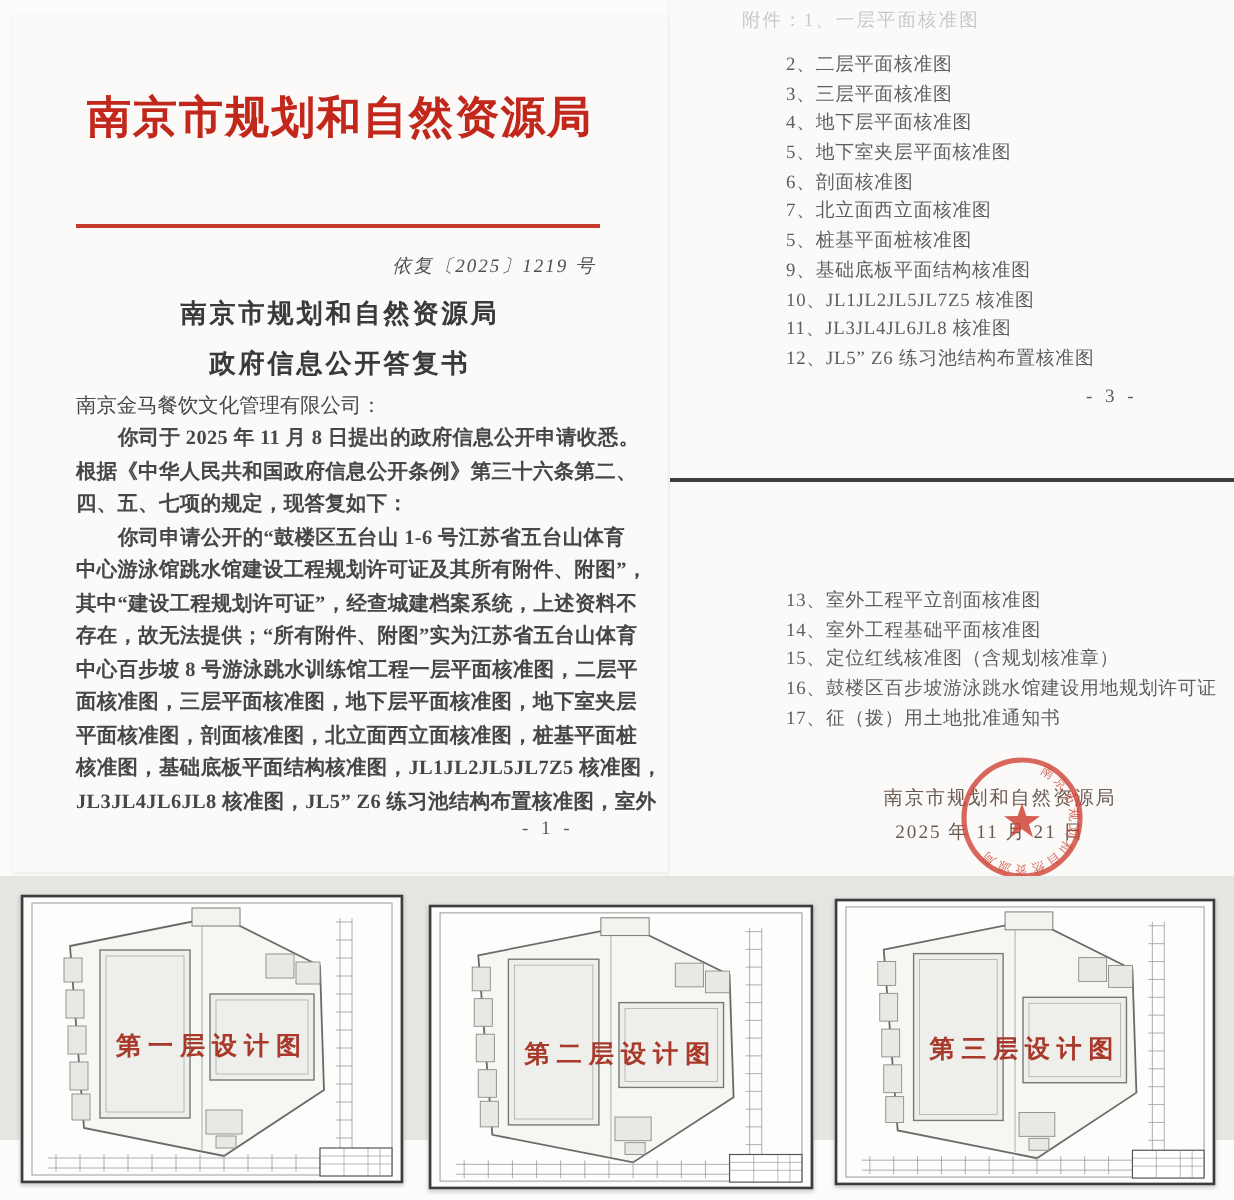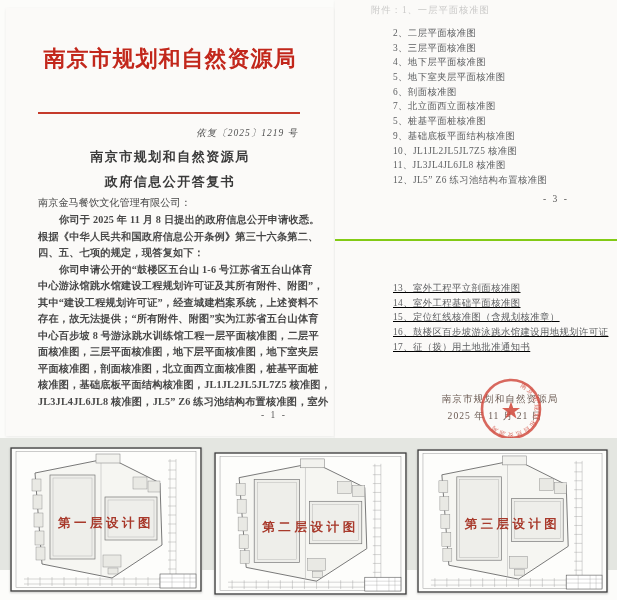--- a/index.html
+++ b/index.html
@@ -3,21 +3,21 @@
 <meta charset="utf-8">
 <style>
   html,body{margin:0;padding:0;}
   body{width:617px;height:600px;background:#fcfcfa;overflow:hidden;
        font-family:"Liberation Serif","DejaVu Serif",serif;}
   .canvas{position:relative;width:617px;height:600px;}
 
   
   .page{position:absolute;background:#fbfaf8;box-shadow:0 1px 3px rgba(0,0,0,.07);}
   .page1{left:6px;top:8px;width:328px;height:428px;}
-  .page3{left:335px;top:0;width:282px;height:239px;border-bottom:2px solid #84cc16;}
+  .page3{left:335px;top:0;width:282px;height:239px;border-bottom:2px solid #404040;}
   .page4{left:335px;top:241px;width:282px;height:212px;}
 
   
   .red-head{position:absolute;top:36px;left:0;width:100%;margin:0;text-align:center;
             font-size:22px;font-weight:bold;color:#c2271b;letter-spacing:1px;}
   .red-rule{position:absolute;top:104px;left:32px;right:34px;height:2px;background:#c53a2b;}
   .doc-no{position:absolute;top:119px;right:36px;font-size:9.5px;color:#4f4f4f;letter-spacing:1px;font-style:italic;}
   .t1,.t2{position:absolute;left:0;width:100%;text-align:center;font-weight:bold;
           color:#3a3a3a;font-size:13px;letter-spacing:1.5px;}
   .t1{top:140px;} .t2{top:165px;}
@@ -27,21 +27,21 @@
       letter-spacing:.2px;white-space:nowrap;font-weight:bold;}
   .bl.ind{padding-left:21px;}
   .pn{position:absolute;font-size:9.5px;color:#5a5a5a;letter-spacing:2px;}
   .pn1{top:402px;left:255px;}
   .pn3{top:194px;left:208px;}
 
   
   .faded{position:absolute;top:4px;left:36px;font-size:9.3px;color:#8c8c8c;opacity:.45;
          letter-spacing:1px;white-space:nowrap;}
   .list{position:absolute;left:58px;right:6px;}
-  .list3{top:26px;} .list4{top:40px;text-decoration:underline;}
+  .list3{top:26px;} .list4{top:53px;}
   .li{font-size:9.4px;line-height:14.7px;height:14.7px;color:#5c5e60;
       letter-spacing:.4px;white-space:nowrap;}
 
   .authority{position:absolute;top:152px;left:60px;width:210px;text-align:center;
              font-size:9.6px;color:#6b5a52;letter-spacing:1px;}
   .sdate{position:absolute;top:169px;left:60px;width:200px;text-align:center;
          font-size:9.6px;color:#6b5a52;letter-spacing:1px;}
   .seal{position:absolute;top:128px;left:136px;width:80px;height:80px;}
 
   

